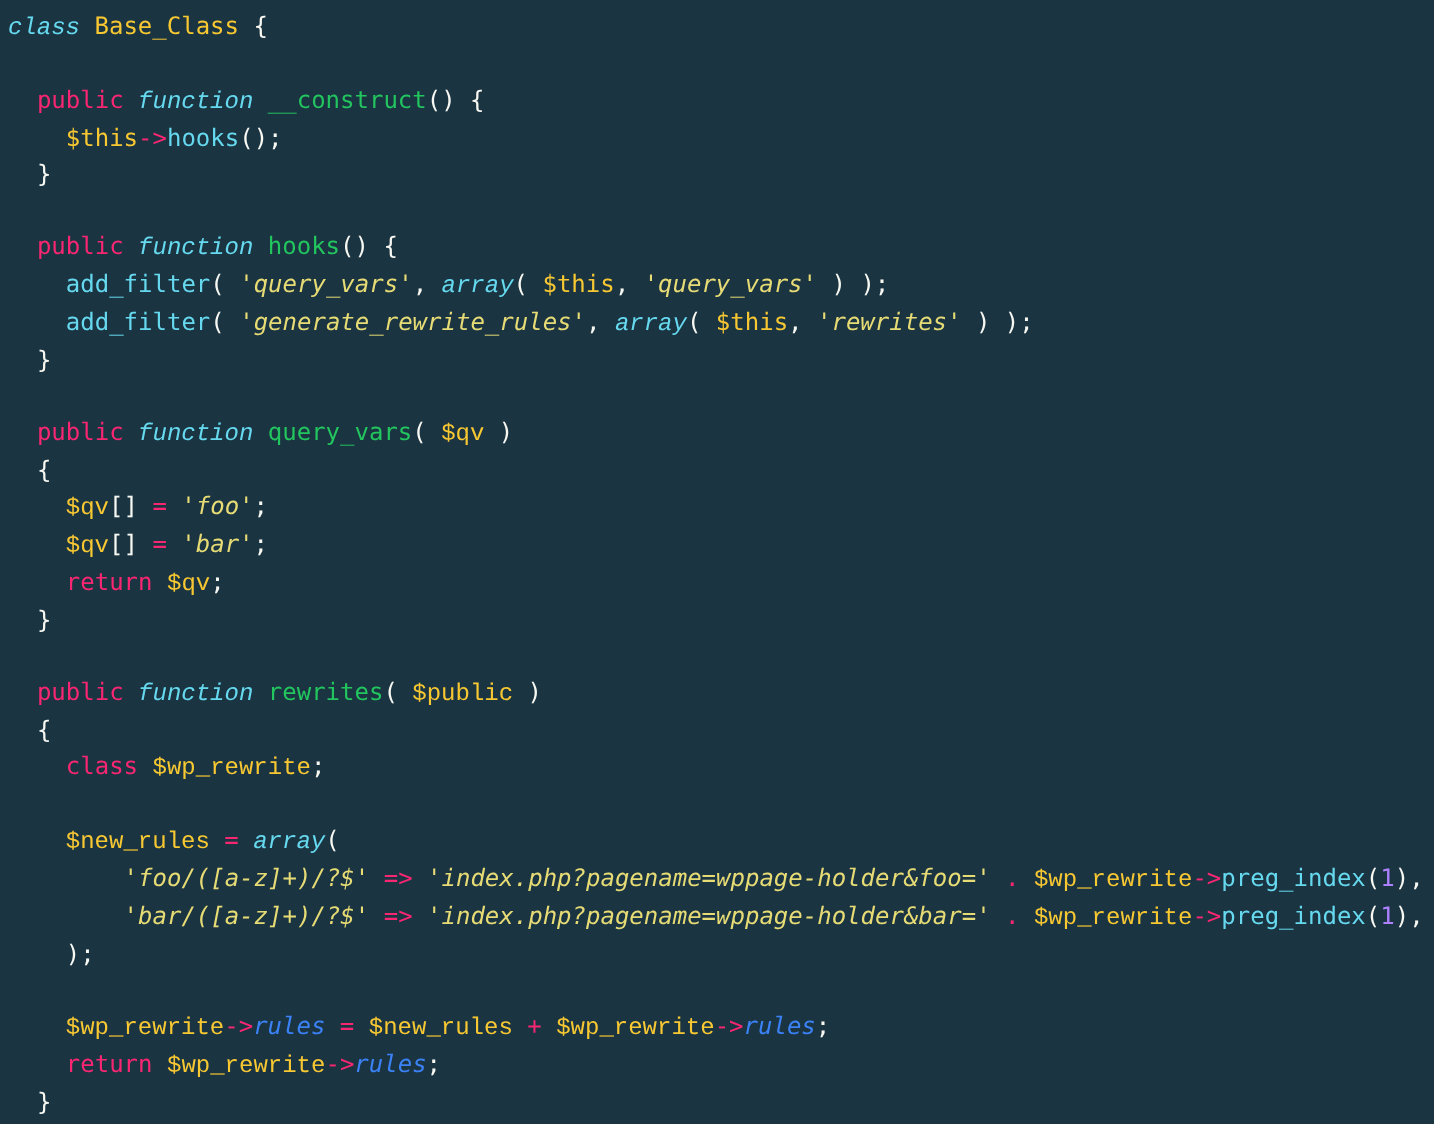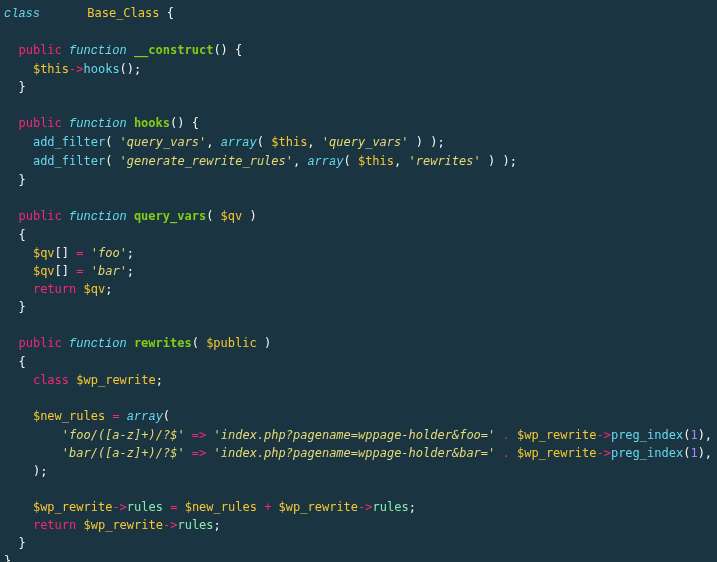--- a/index.html
+++ b/index.html
@@ -13,28 +13,28 @@
       width: 717px;
       height: 562px;
       overflow: hidden;
     }
     pre {
       white-space: pre;
       font-family: inherit;
     }
     .keyword { color: #f92672; }
     .class-keyword { color: #66d9ef; font-style: italic; font-family: Liberation Mono, monospace; }
-    .class-name { color: #f8c832; margin-left: 40px; }
-    .function-name { color: #84cc16; font-weight: bold; }
-    .variable { color: #f8c832; }
+    .class-name { color: #f8c832; }
+    .function-name { color: #22c55e; }
+    .variable { color: #f8c832; font-family: Liberation Mono, monospace; }
     .string { color: #e6db74; font-style: italic; }
     .punct { color: #f8f8f2; }
     .arrow { color: #f92672; }
     .number { color: #ae81ff; }
-    .plain { color: #86efac; }
+    .plain { color: #3b82f6; font-style: italic; }
     .this { color: #f8c832; }
     .method-call { color: #66d9ef; }
   </style>
 </head>
 <body>
 
 <pre><span class="class-keyword">class</span> <span class="class-name">Base_Class</span> <span class="punct">{</span>
 
   <span class="keyword">public</span> <span class="class-keyword">function</span> <span class="function-name">__construct</span><span class="punct">() {</span>
     <span class="this">$this</span><span class="arrow">-&gt;</span><span class="method-call">hooks</span><span class="punct">();</span>

